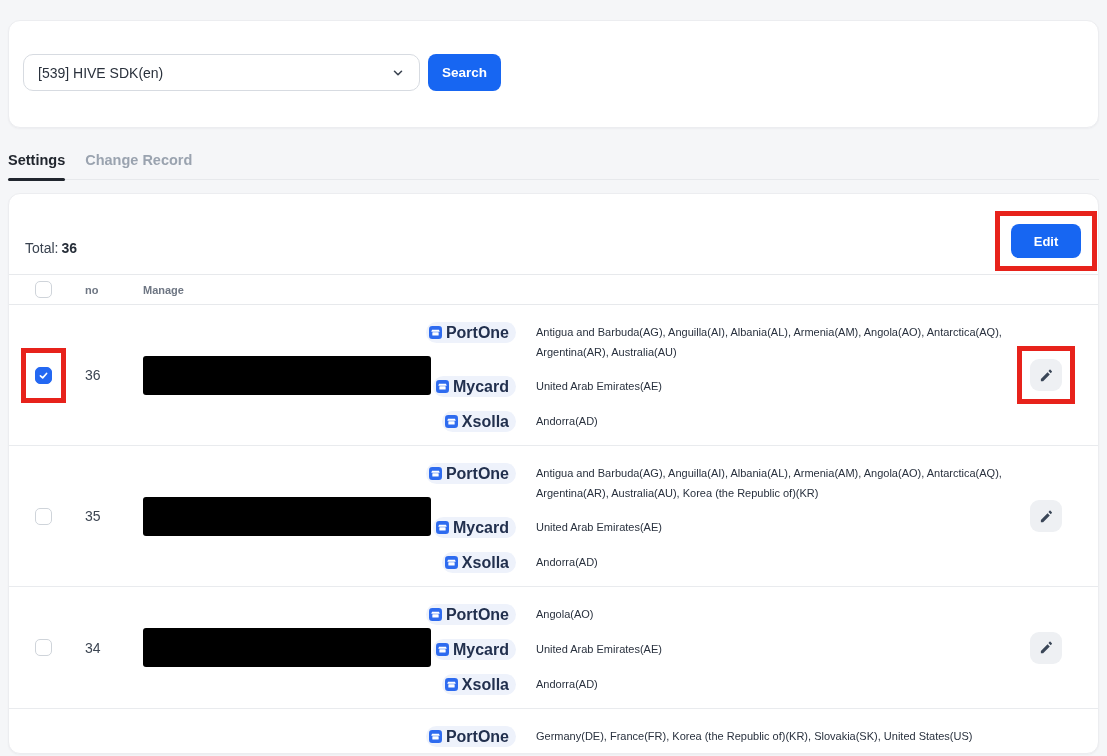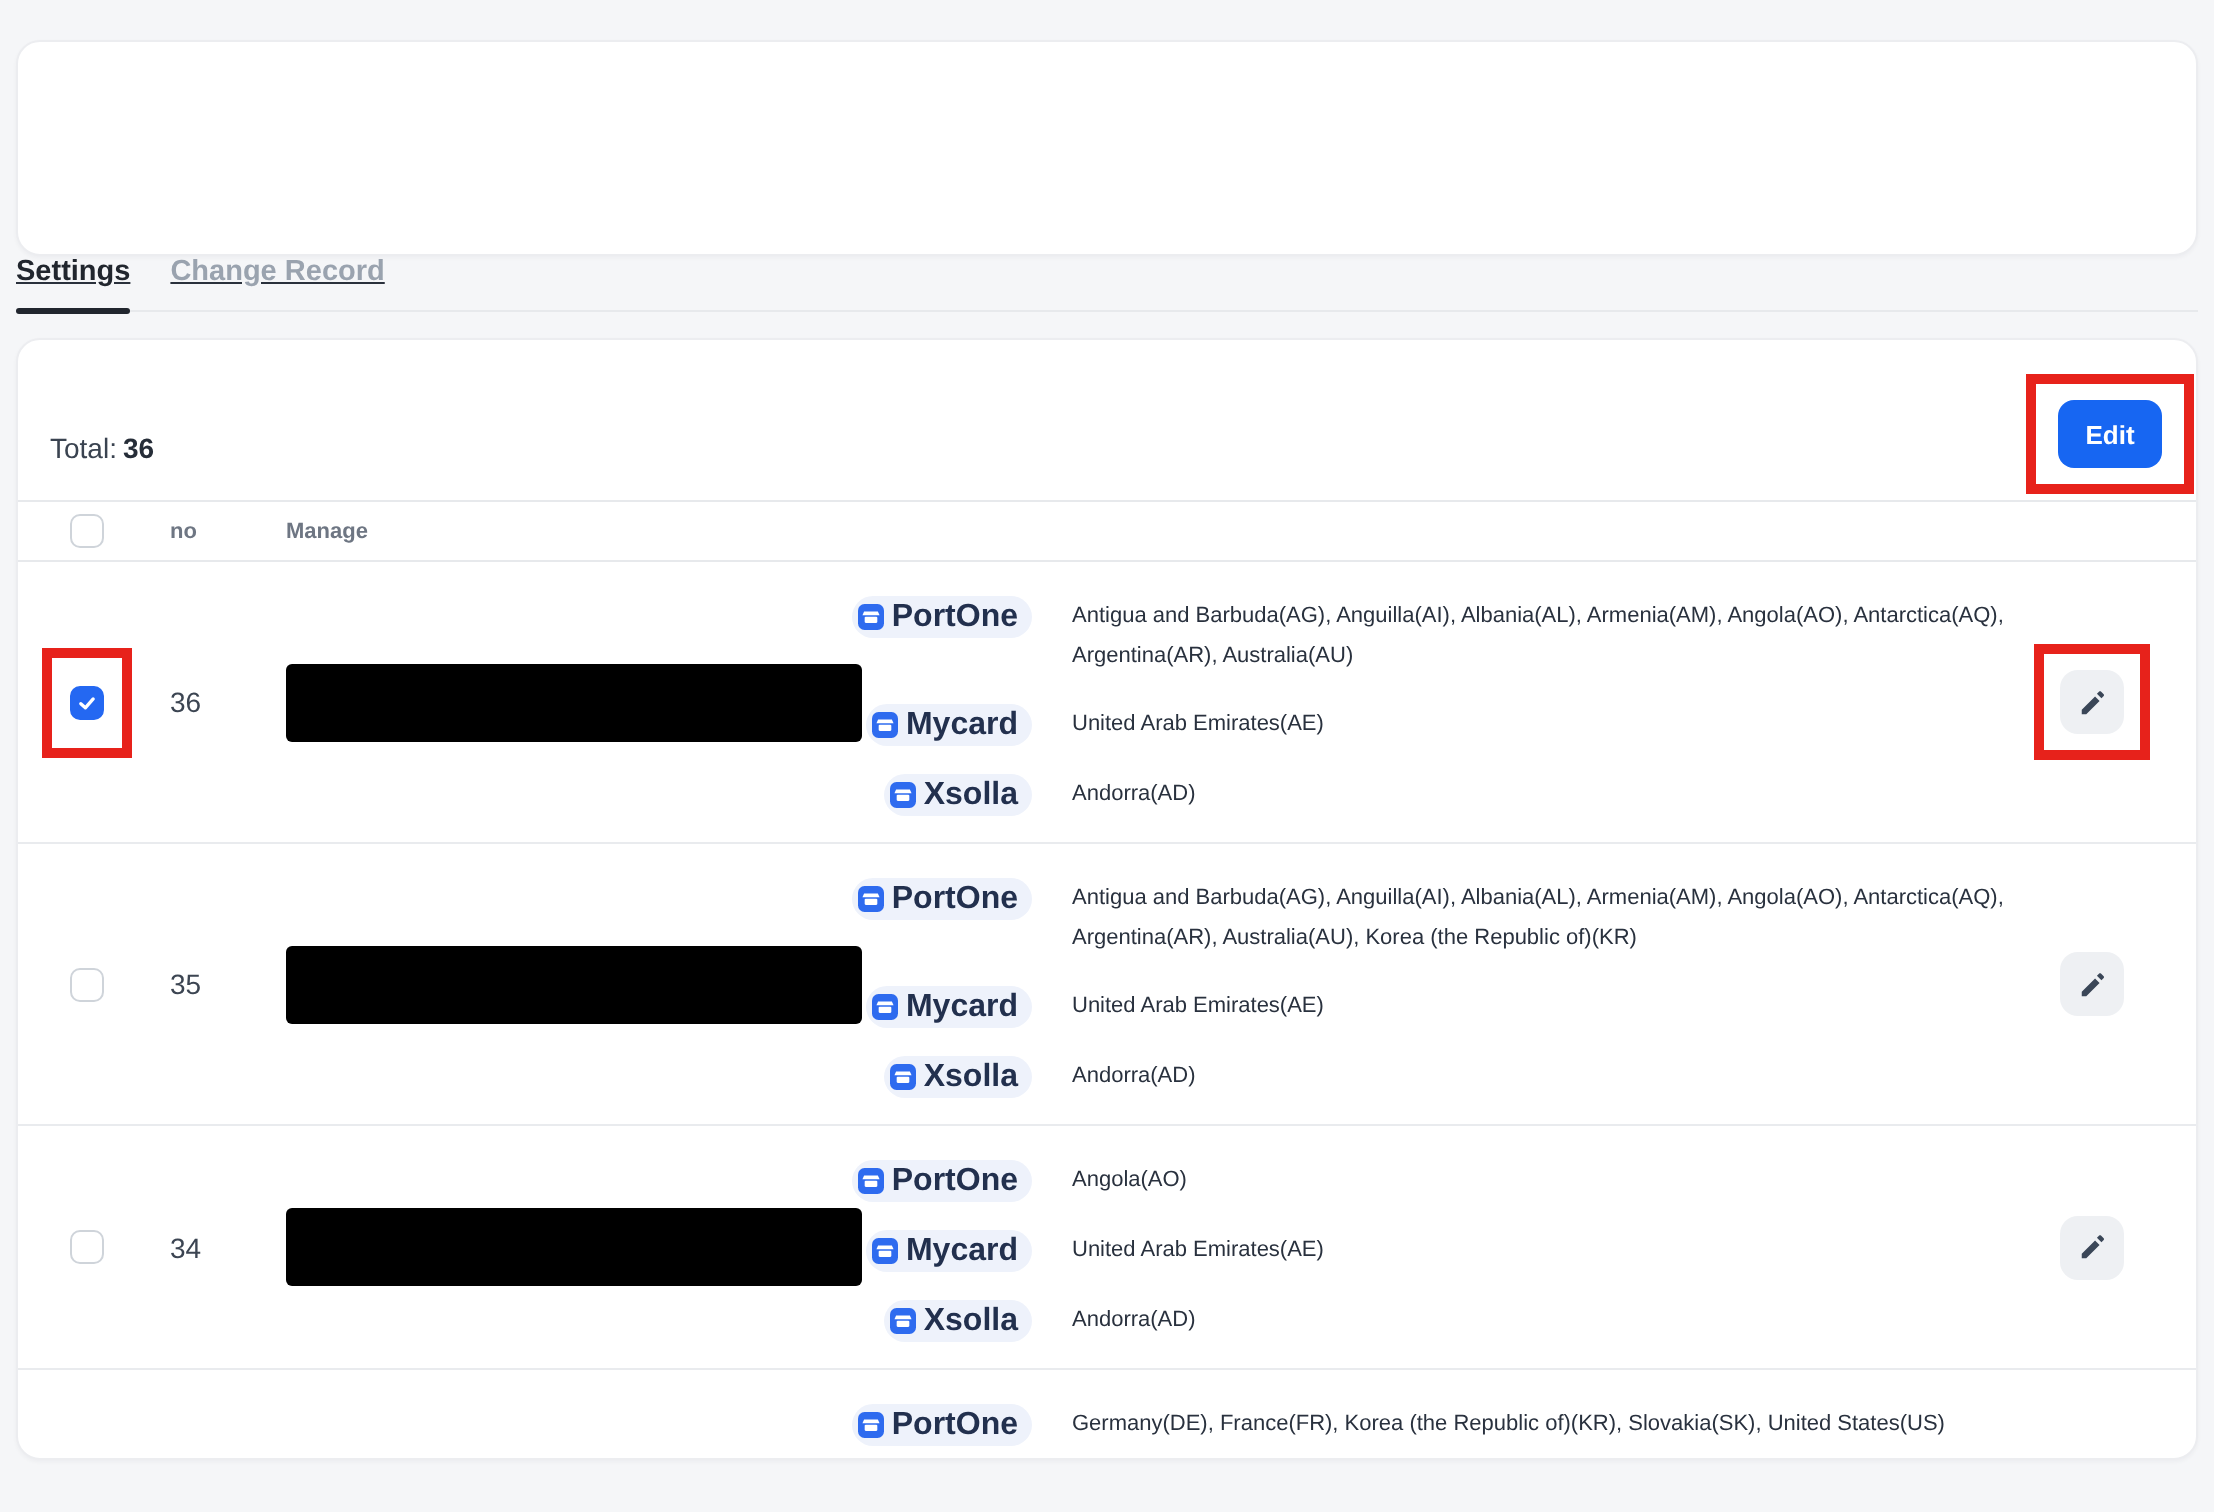--- a/index.html
+++ b/index.html
@@ -25,32 +25,32 @@
   .select{
     width:397px;height:37px;border:1px solid #d7dbe1;border-radius:10px;
     display:flex;align-items:center;justify-content:space-between;
     padding:0 14px;font-size:14px;color:#2a313c;background:#fff;cursor:pointer;
   }
   .btn{background:var(--blue);color:#fff;font-weight:700;border:none;border-radius:8px;cursor:pointer;
        font-family:"Liberation Sans","DejaVu Sans",sans-serif;}
   .search-btn{width:73px;height:37px;font-size:13.5px;}
 
   
-  .tabs{display:flex;gap:20px;border-bottom:1px solid var(--border);padding:0;text-decoration:underline;}
+  .tabs{display:flex;gap:20px;margin-top:24px;border-bottom:1px solid var(--border);padding:0;}
   .tab{font-size:14.5px;font-weight:700;color:#9aa3af;padding-bottom:11px;position:relative;cursor:pointer;}
   .tab.active{color:#21262e;}
   .tab.active::after{content:"";position:absolute;left:0;right:0;bottom:-2px;height:3px;background:#21262e;border-radius:2px;}
 
   
   .main-card{margin-top:13px;height:561px;position:relative;overflow:hidden;border-radius:12px;}
   .toolbar{position:relative;height:80px;}
   .total{position:absolute;left:16px;top:46px;font-size:14px;color:#3a4350;}
   .total b{color:#262d38;margin-left:3px;}
   .edit-frame{position:absolute;top:17px;right:1px;border:5px solid var(--red);padding:8px 11px;}
-  .edit-btn{width:52px;height:34px;font-size:13px;display:block;}
+  .edit-btn{width:70px;height:34px;font-size:13px;display:block;}
 
   .grid{display:grid;grid-template-columns:50px 58px 302px 1fr 68px;padding:0 18px 0 26px;align-items:center;}
   .thead{height:31px;border-top:1px solid var(--border);border-bottom:1px solid var(--border);
          color:#6e7683;font-size:11px;font-weight:700;}
   .manage-h{}
 
   .row{border-bottom:1px solid #e9ebee;}
   .row.partial{border-bottom:none;}
   .row.partial .cb-frame,.row.partial .row-no,.row.partial .redact,.row.partial .pencil-frame{visibility:hidden;}
 
@@ -78,20 +78,31 @@
   .row.annotated .pencil-frame{border-color:var(--red);}
   .pencil-btn{width:32px;height:32px;border-radius:9px;background:#eef0f3;border:none;cursor:pointer;
               display:flex;align-items:center;justify-content:center;padding:0;}
 </style>
 </head>
 <body>
 
 <div class="page">
 
   <section class="card select-card">
+    <div class="select-row">
+      <div class="select">
+        <span>[539] HIVE SDK(en)</span>
+        <span style="display:flex;">
+          <svg width="14" height="14" viewBox="0 0 16 16" fill="none">
+              <path d="M4 6l4 4 4-4" stroke="#3a4350" stroke-width="1.8" stroke-linecap="round" stroke-linejoin="round"></path>
+            </svg>
+        </span>
+      </div>
+      <button class="btn search-btn">Search</button>
+    </div>
   </section>
 
   <nav class="tabs">
     <div class="tab active">Settings</div>
     <div class="tab">Change Record</div>
   </nav>
 
   <section class="card main-card">
     <div class="toolbar">
       <div class="total">

